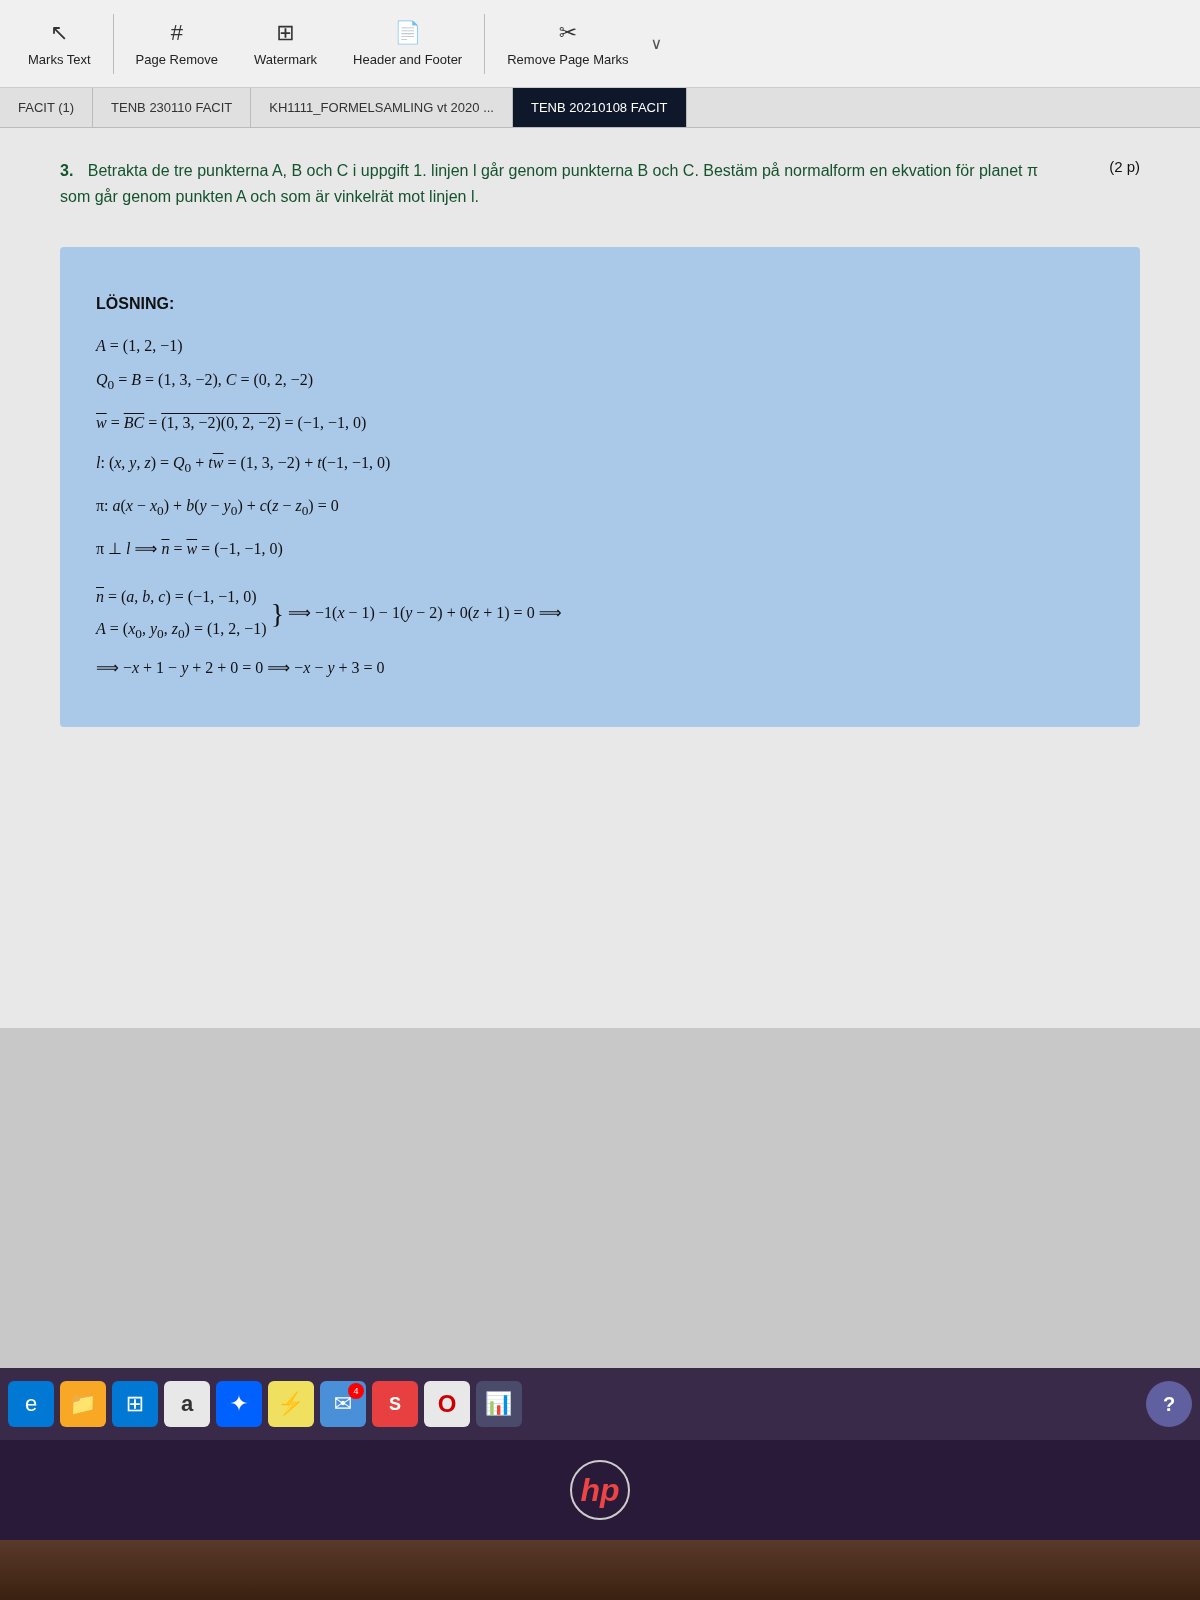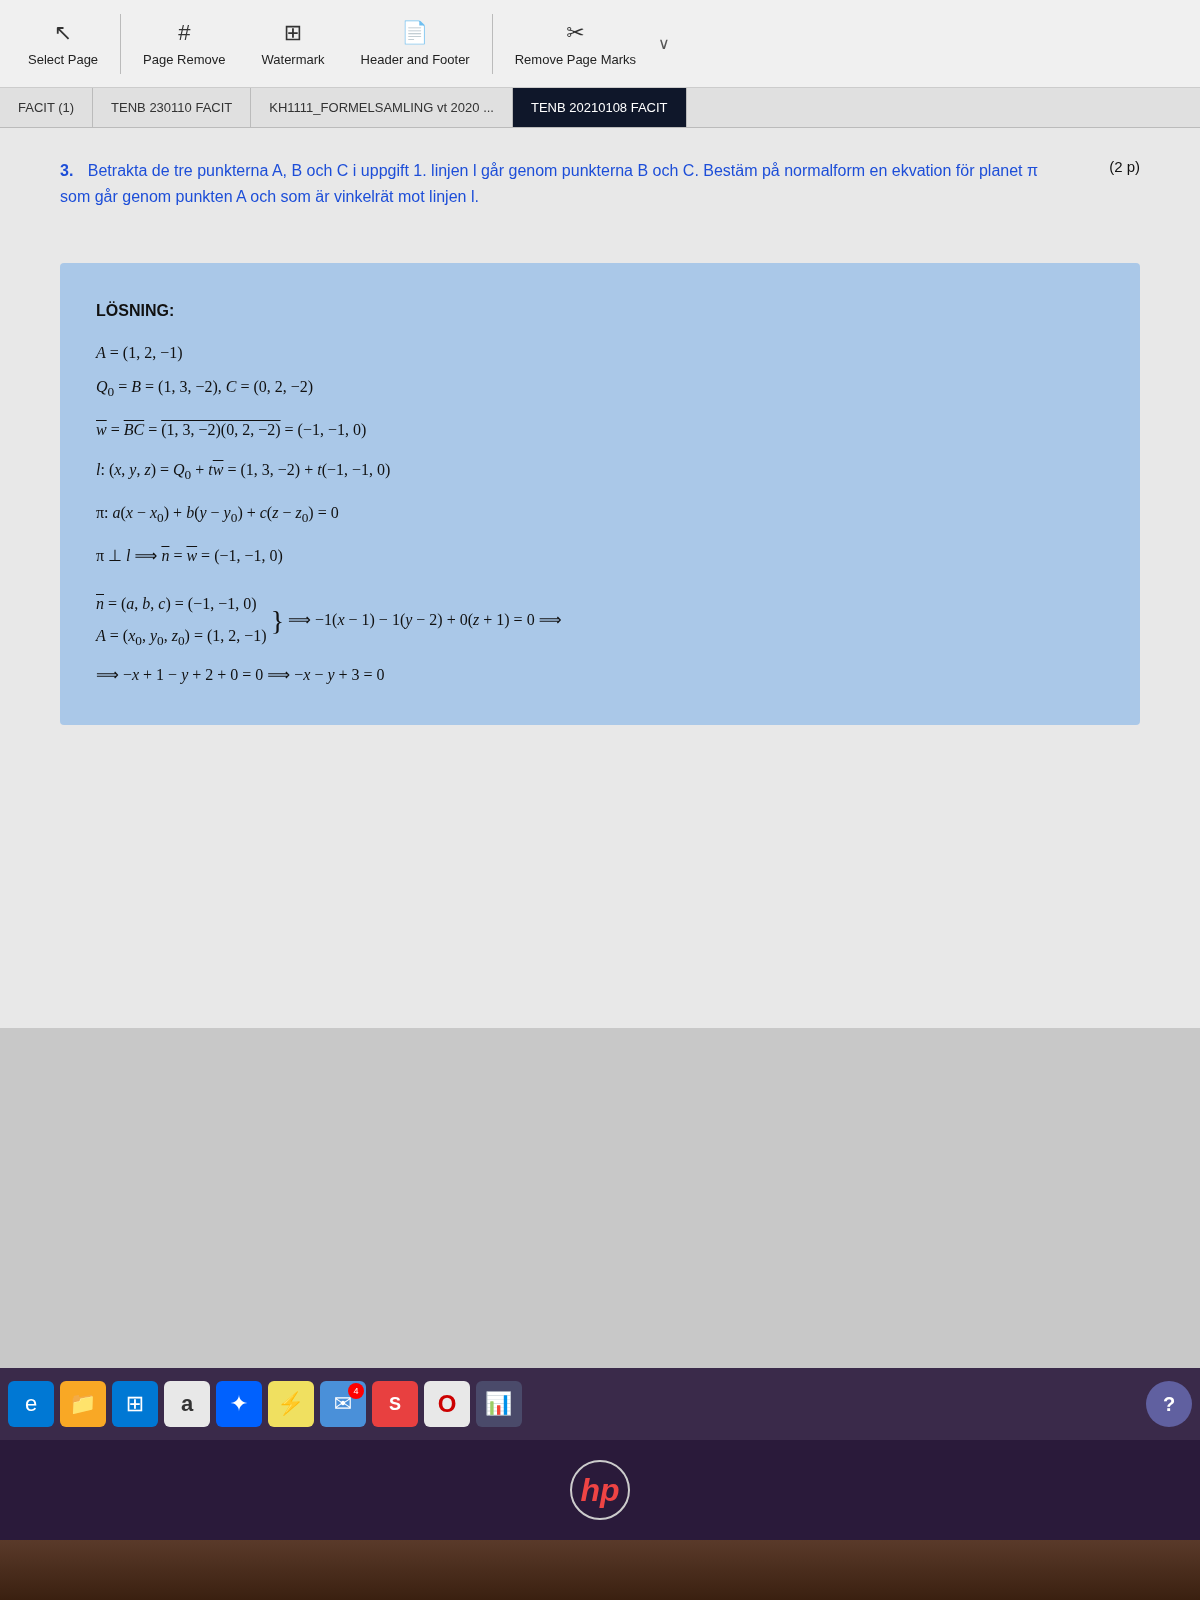--- a/index.html
+++ b/index.html
@@ -80,38 +80,38 @@
     
     .content-area {
       background: #e8e8e8;
       padding: 30px 60px;
       min-height: 900px;
     }
 
     .problem-text {
       font-size: 16px;
       line-height: 1.6;
-      color: #1d4ed8;
-      margin-bottom: 44px;
+      color: #14532d;
+      margin-bottom: 28px;
     }
     .problem-number {
       font-weight: bold;
       margin-right: 10px;
     }
     .points {
       text-align: center;
       font-size: 15px;
       color: #111;
     }
 
     
     .solution-box {
       background: #aac8e8;
       border-radius: 4px;
-      padding: 32px 36px;
+      padding: 41px 36px;
       font-size: 15.5px;
       line-height: 2.0;
       color: #111;
       margin-top: 10px;
     }
     .solution-title {
       font-weight: bold;
       font-size: 16px;
       margin-bottom: 10px;
     }
@@ -212,21 +212,21 @@
       display: flex;
       gap: 0;
     }
   </style>
 </head>
 <body>
 
 <div class="toolbar">
   <div class="toolbar-item">
     <span class="icon-shape">↖</span>
-    <span>Select Page</span>
+    <span>Marks Text</span>
   </div>
   <div class="toolbar-divider"></div>
   <div class="toolbar-item">
     <span class="icon-shape">#</span>
     <span>Page Remove</span>
   </div>
   <div class="toolbar-item">
     <span class="icon-shape">⊞</span>
     <span>Watermark</span>
   </div>

